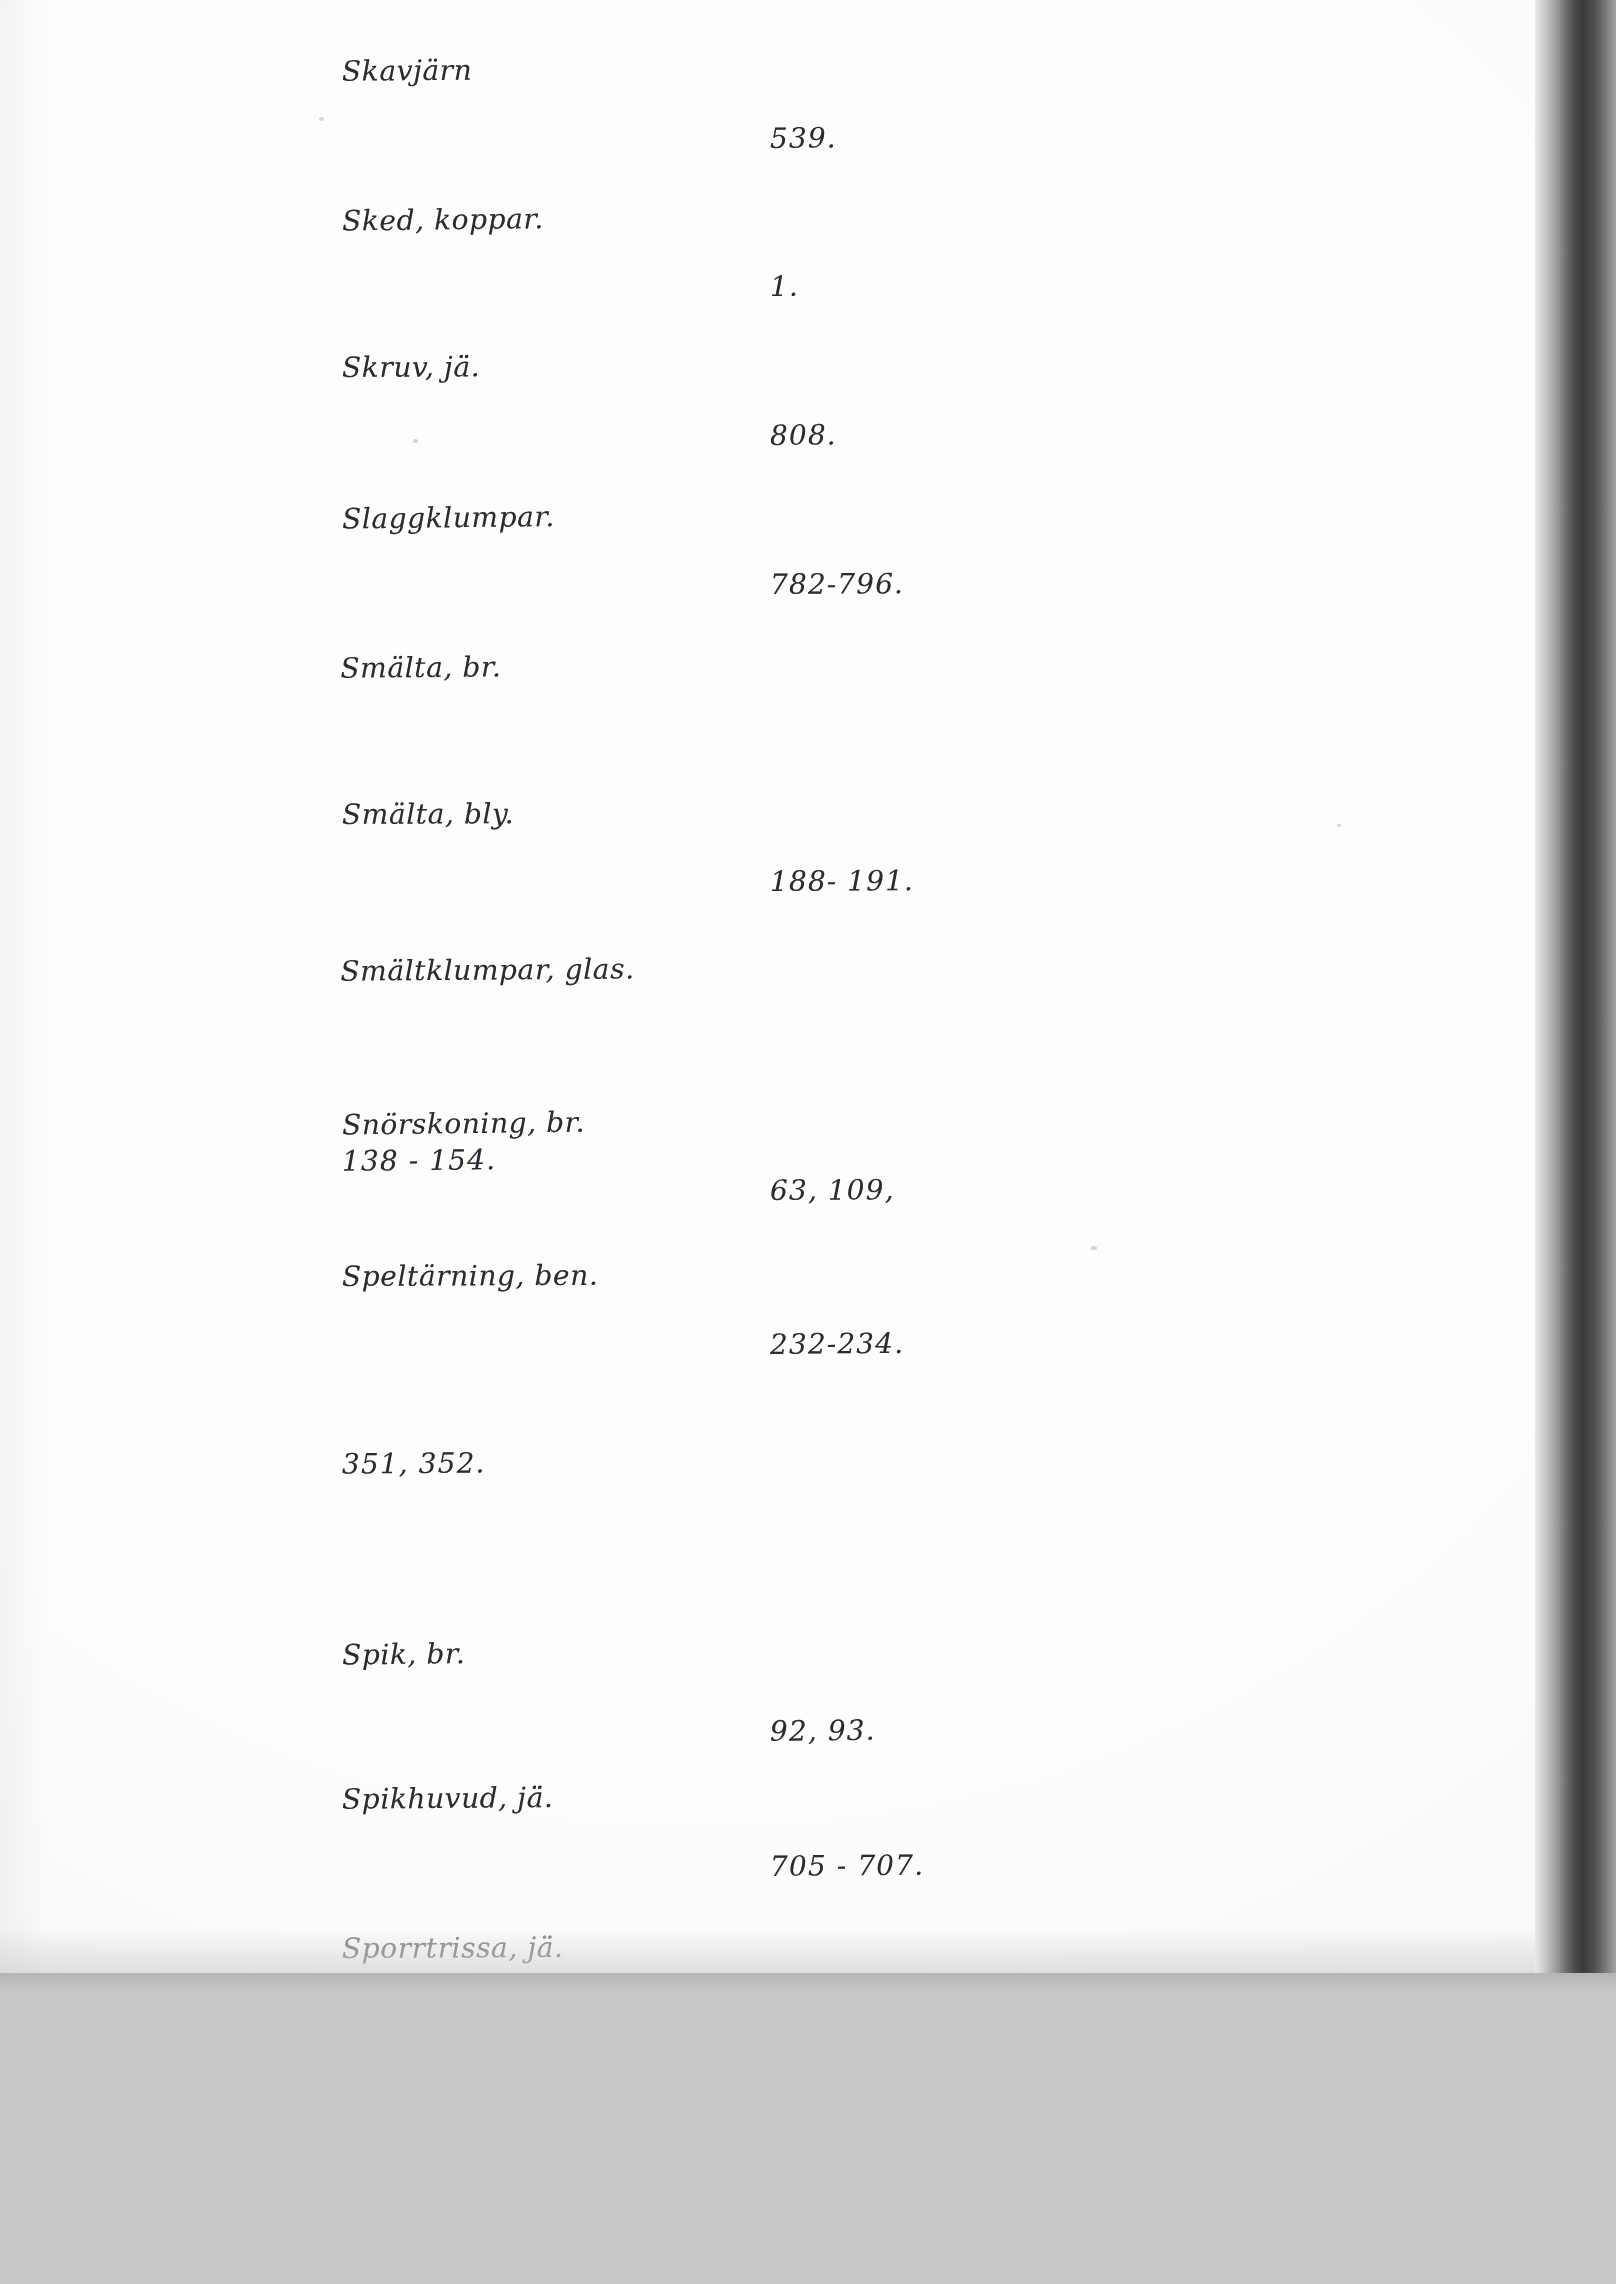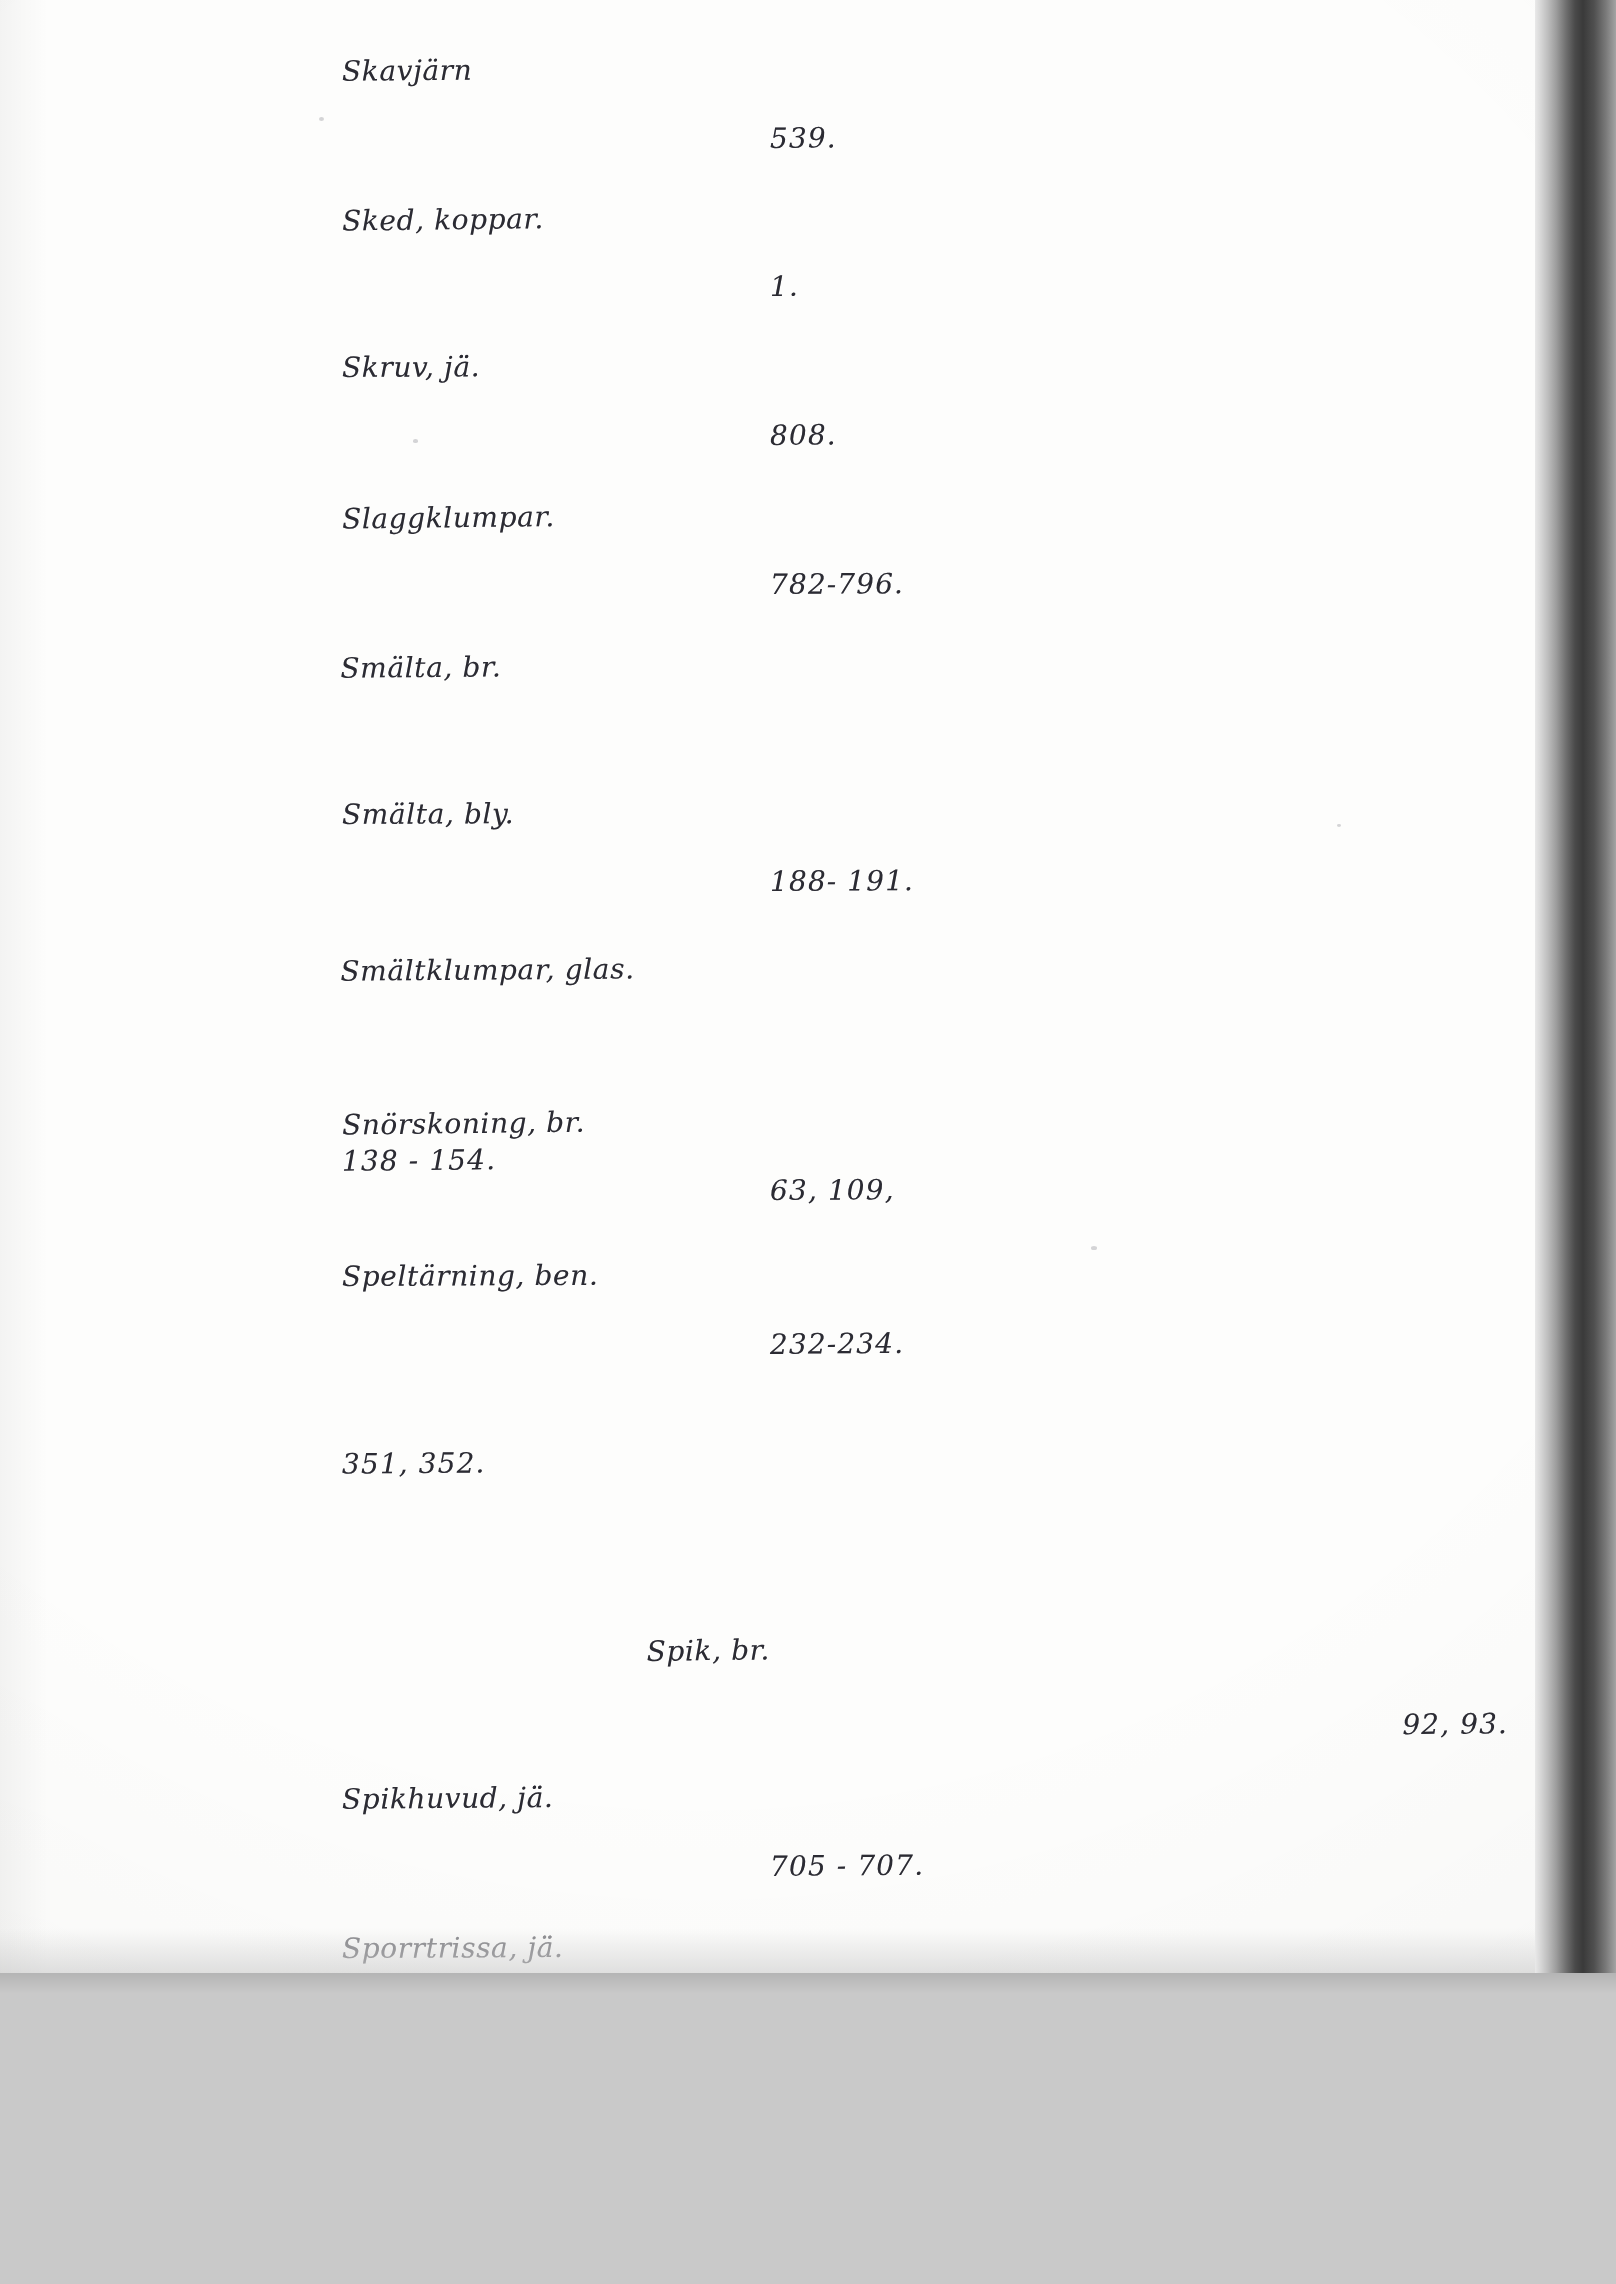--- a/index.html
+++ b/index.html
@@ -213,21 +213,21 @@
     </div>
 
     <div class="index-row" style="top:1259px;justify-content:center;">
       <div class="term">Speltärning, ben.</div>
       <div class="refs">
         <span class="refline">232-234.</span>
       </div>
     </div>
 
 
-    <div class="index-row" style="top:1636px;text-align:right;">
+    <div class="index-row" style="top:1636px;">
       <div class="term">Spik, br.</div>
       <div class="refs" style="margin-top:8.6px;">
         <span class="refline">92, 93.</span>
       </div>
     </div>
 
     <div class="index-row" style="top:1781px;">
       <div class="term">Spikhuvud, jä̈.</div>
       <div class="refs">
         <span class="refline">705 - 707.</span>

